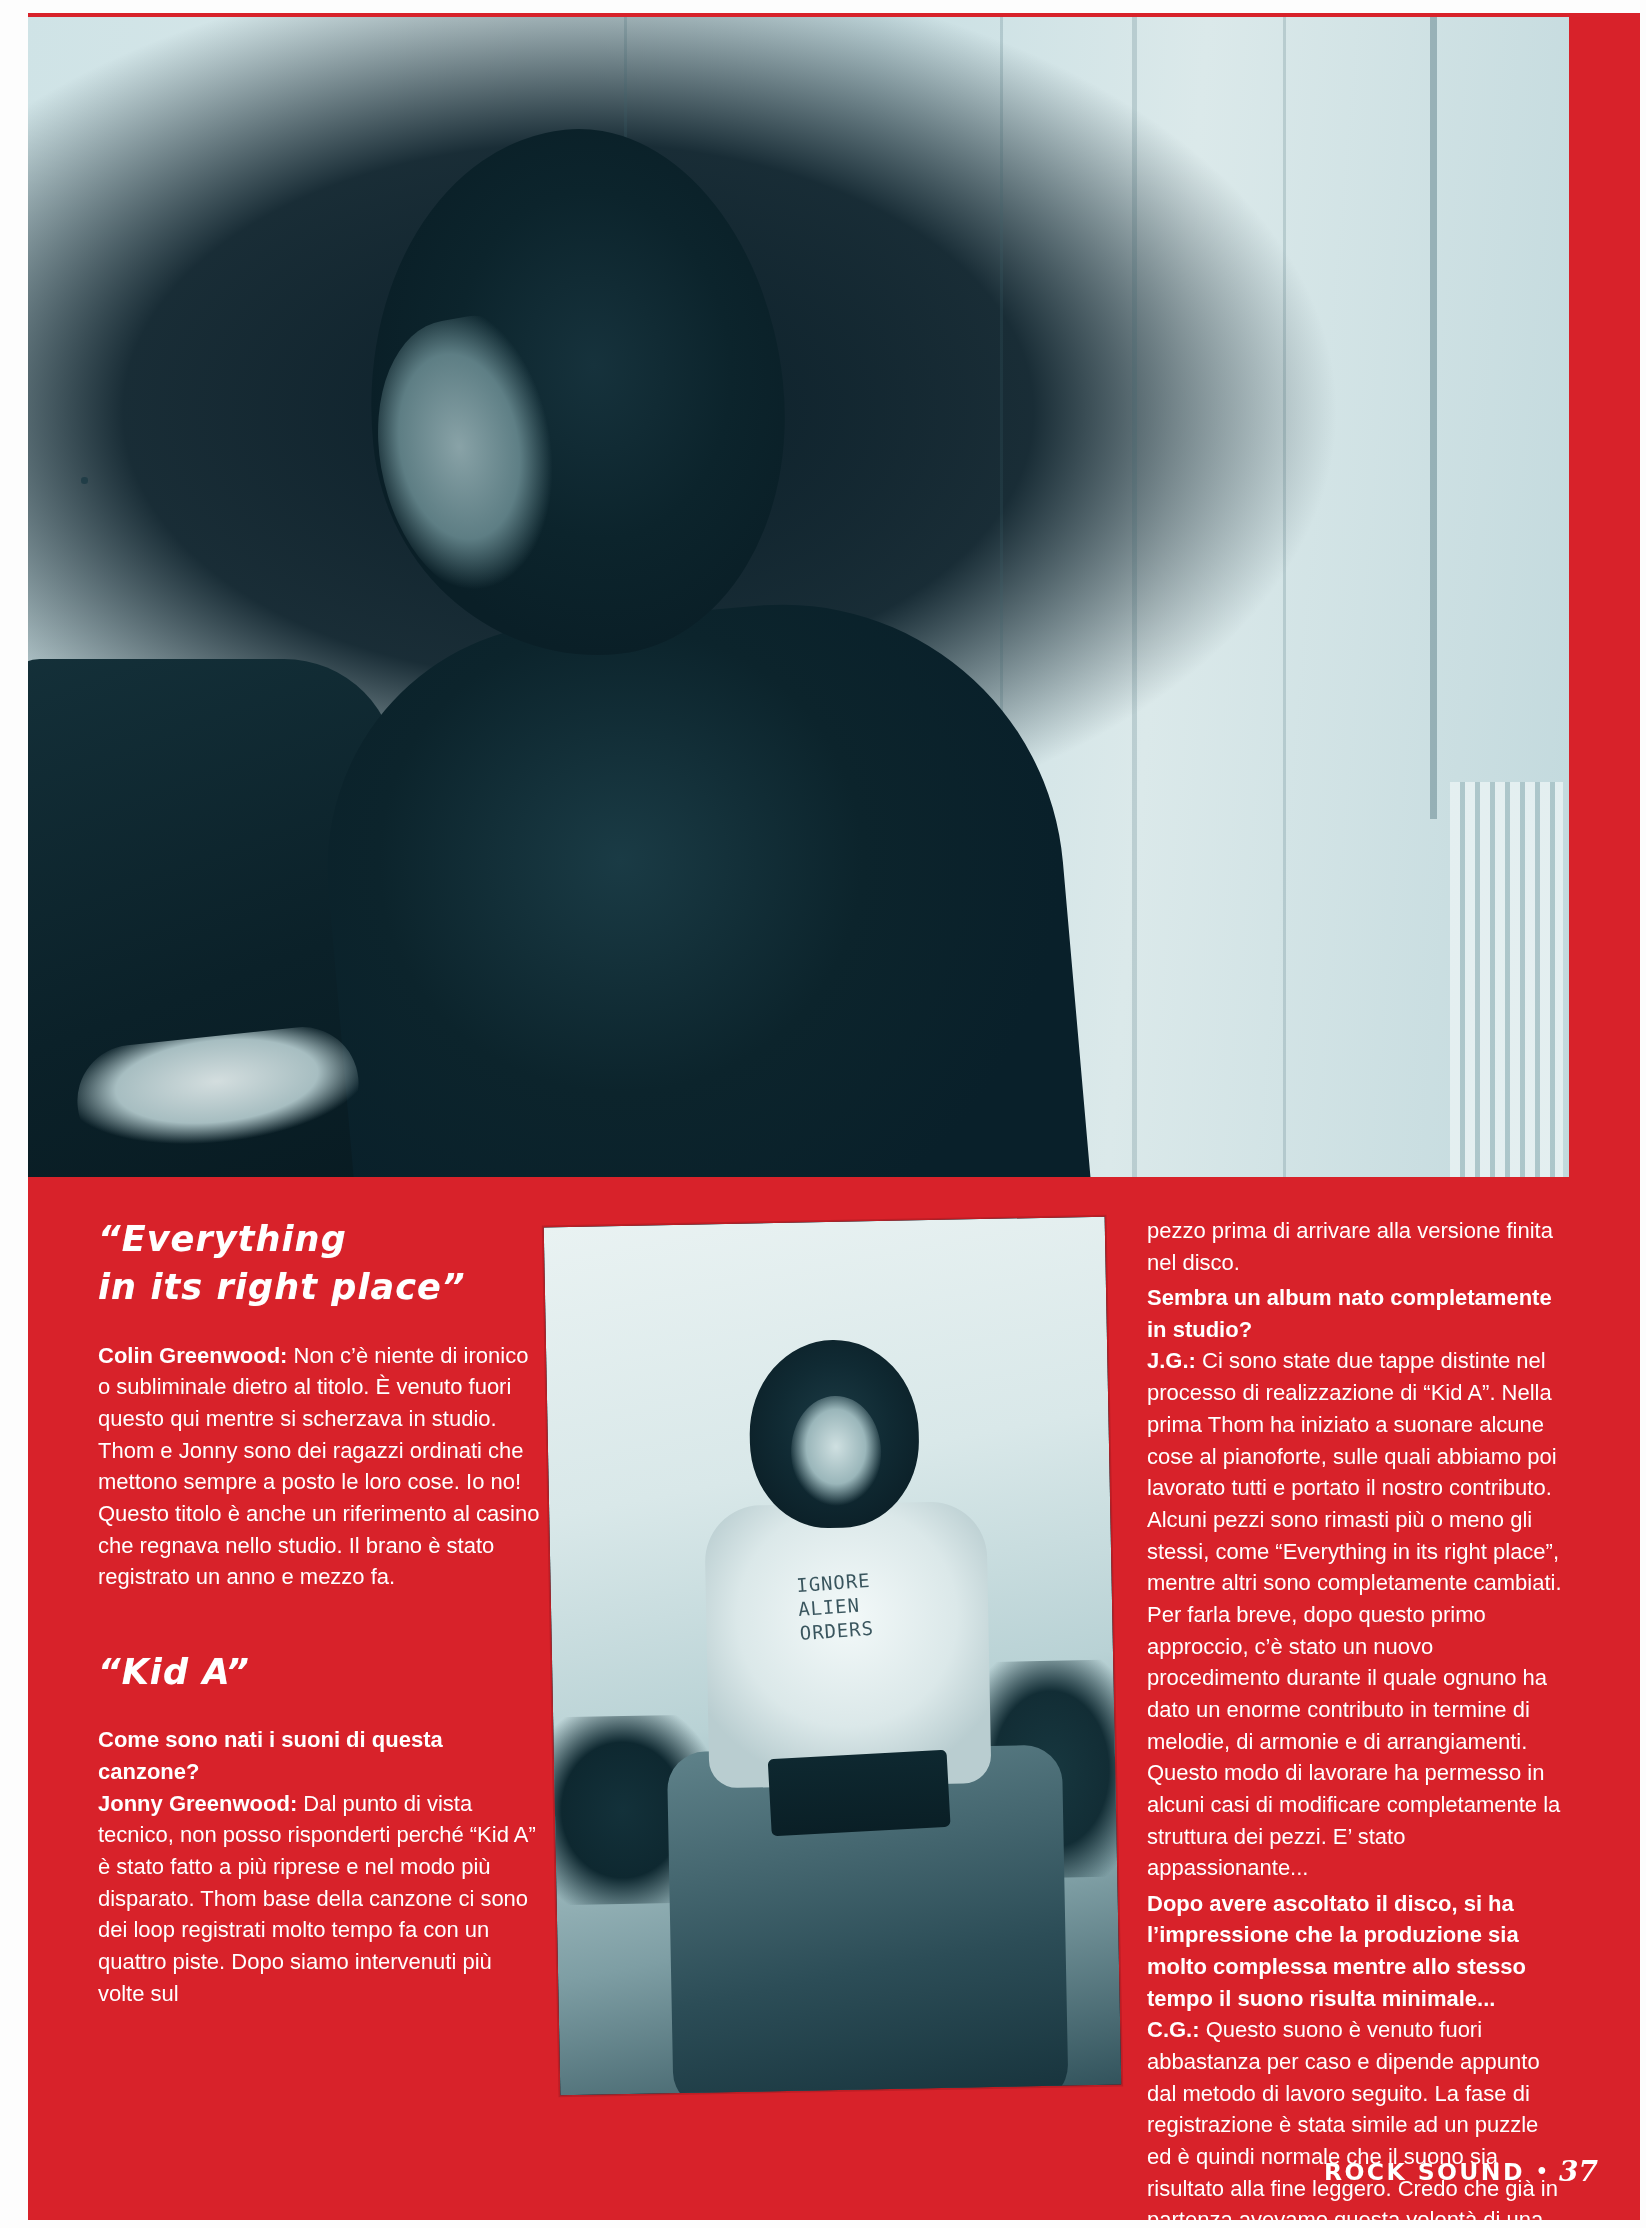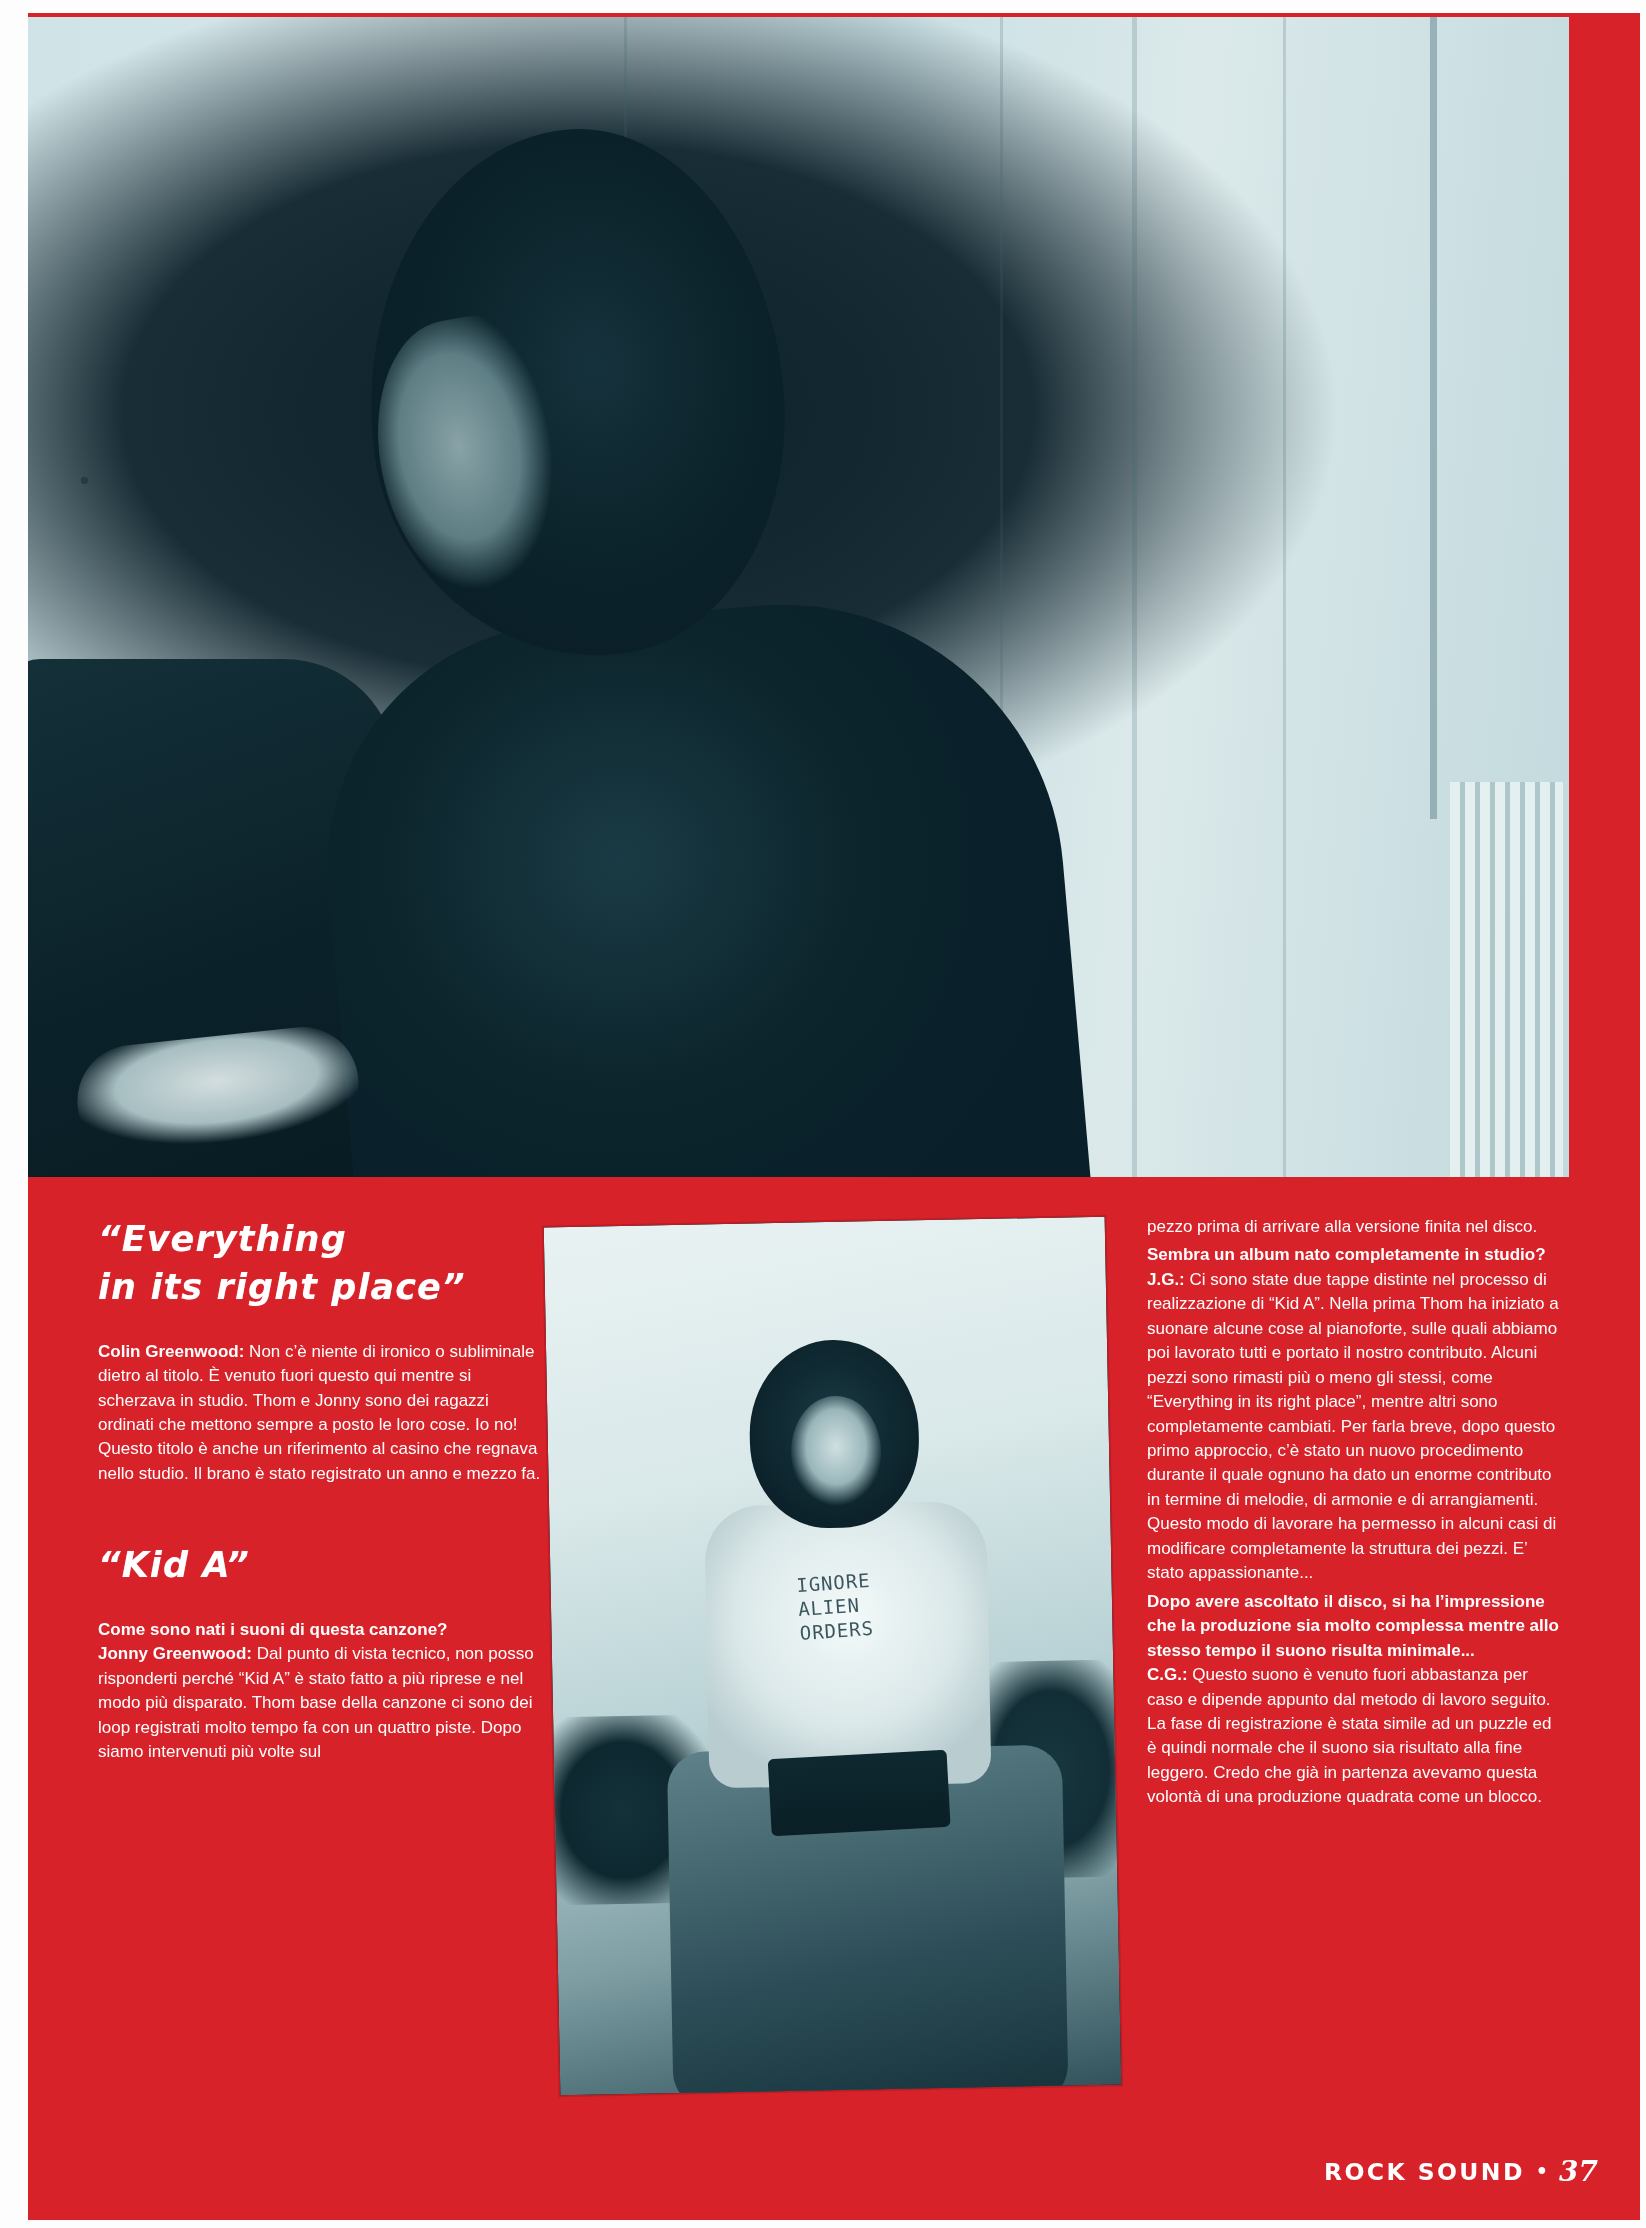--- a/index.html
+++ b/index.html
@@ -258,21 +258,21 @@
     letter-spacing: 1.1px;
     margin: 0 0 28px 0;
     color: #ffffff;
     text-shadow: 0 0 0.9px rgba(255,255,255,.4);
   }
   .headline-2 {
     margin-top: 55px;
   }
   p {
     margin: 0;
-    font-size: 17px;
+    font-size: 22px;
     line-height: 1.44;
     font-family: "Liberation Sans", sans-serif;
   }
   .lede {
     font-style: italic;
     margin-bottom: 0;
   }
   .speaker {
     font-weight: 700;
   }

